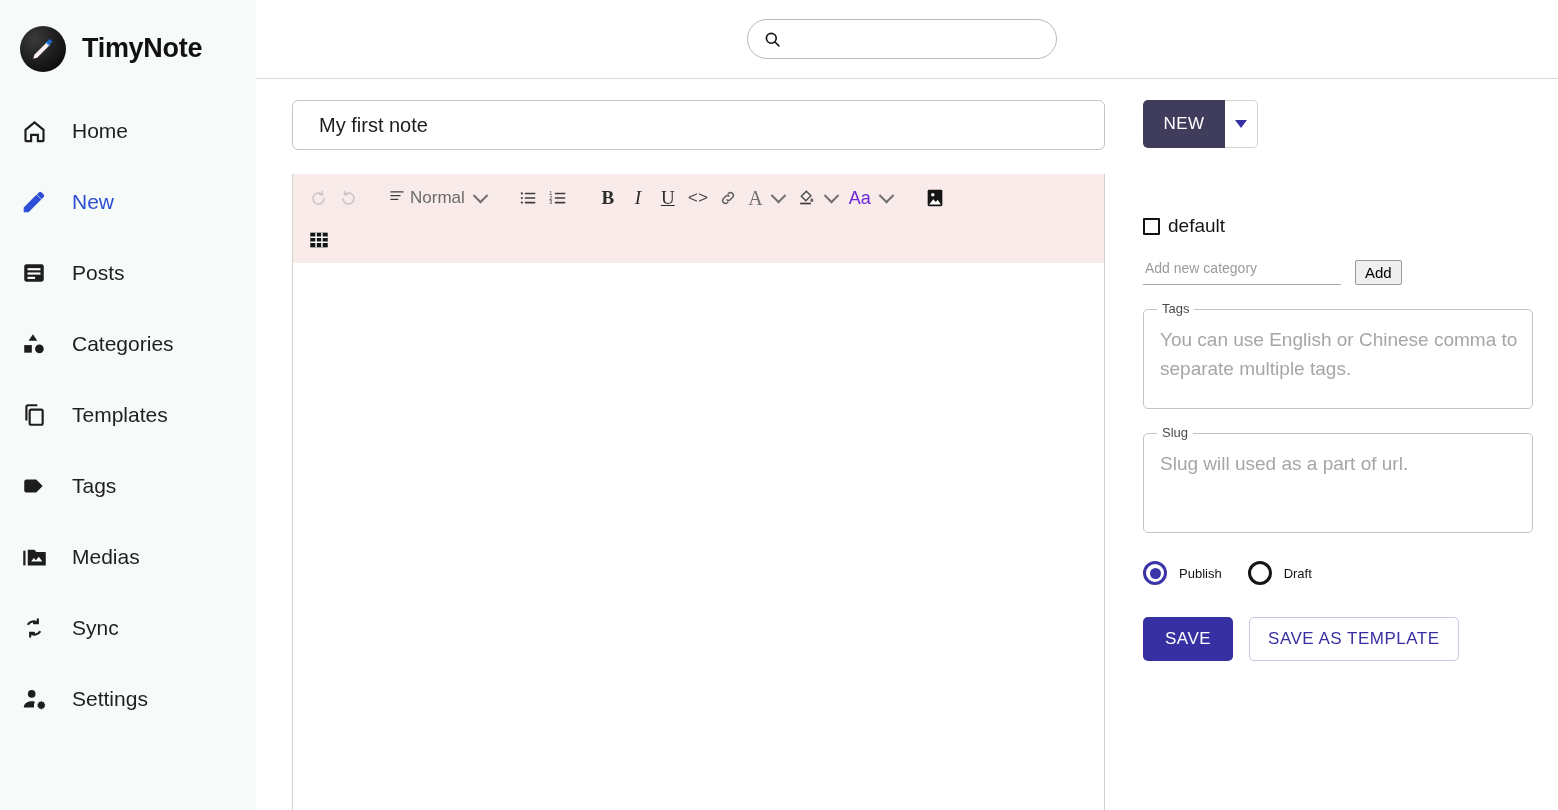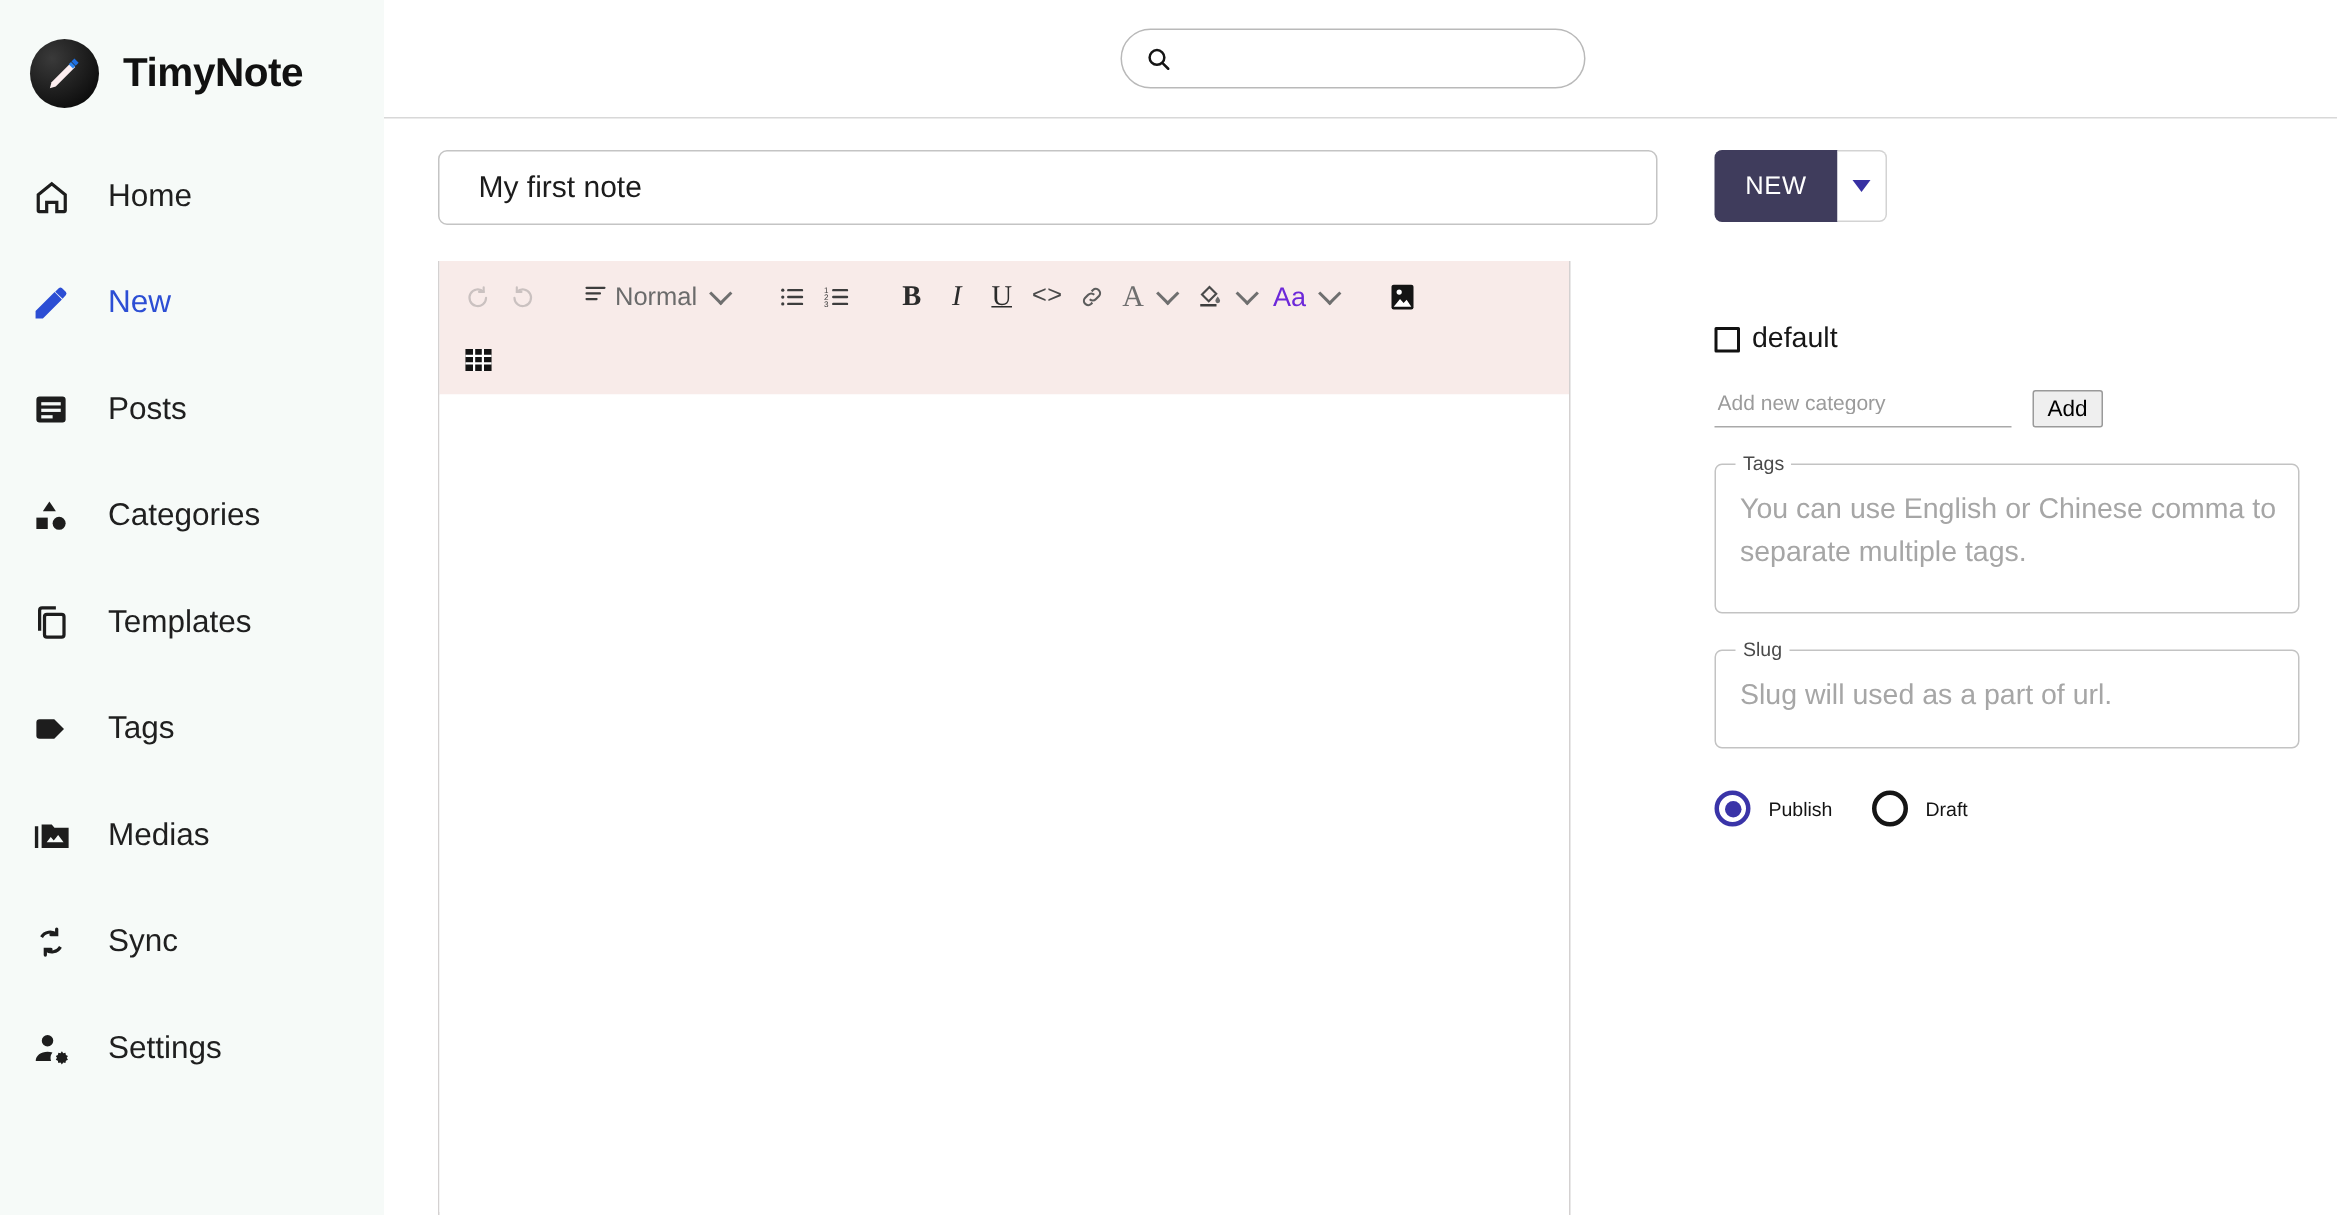--- a/index.html
+++ b/index.html
@@ -87,21 +87,21 @@
     width: 813px; height: 50px;
     border: 1px solid #c4c4c4; border-radius: 6px;
     font-size: 20px; color: #1c1c1c;
     padding: 0 26px;
     outline: none;
     font-family: "Liberation Sans", sans-serif;
     background: #fff;
   }
   .editor-wrap {
     margin-top: 24px;
-    width: 755px;
+    width: 813px;
     border-left: 1px solid #d4d1d1;
     border-right: 1px solid #d4d1d1;
     height: 636px;
     background: #fff;
   }
   .toolbar {
     background: #f8ebe9;
     padding: 7px 10px 6px 10px;
     display: flex; flex-wrap: wrap; align-items: center;
     row-gap: 4px;
@@ -187,21 +187,21 @@
   }
 
   .field {
     position: relative; margin-top: 24px;
     border: 1px solid #c3c3c3; border-radius: 5px;
     width: 390px;
     padding: 16px 14px 14px 16px;
     background: #fff;
   }
   .field.tags { height: 100px; }
-  .field.slug { height: 66px; margin-top: 24px; }
+  .field.slug { height: 100px; margin-top: 24px; }
   .field .legend {
     position: absolute; top: -9px; left: 13px;
     background: #fff; padding: 0 5px;
     font-size: 13px; color: #4a4a4a;
   }
   .field .ph {
     font-size: 19px; color: #a6a6a6; line-height: 1.5;
   }
 
   .radio-row { display: flex; align-items: center; gap: 12px; margin-top: 28px; }
@@ -510,17 +510,21 @@
 
         <div class="radio-row">
           <span class="radio checked">
             <span class="dot"></span>
           </span>
           <span class="radio-label">Publish</span>
           <span class="radio"></span>
           <span class="radio-label">Draft</span>
         </div>
 
+        <div class="save-row">
+          <button class="btn-save">SAVE</button>
+          <button class="btn-save-tpl">SAVE AS TEMPLATE</button>
+        </div>
 
       </div>
     </div>
   </div>
 </div>
 
 </body></html>

